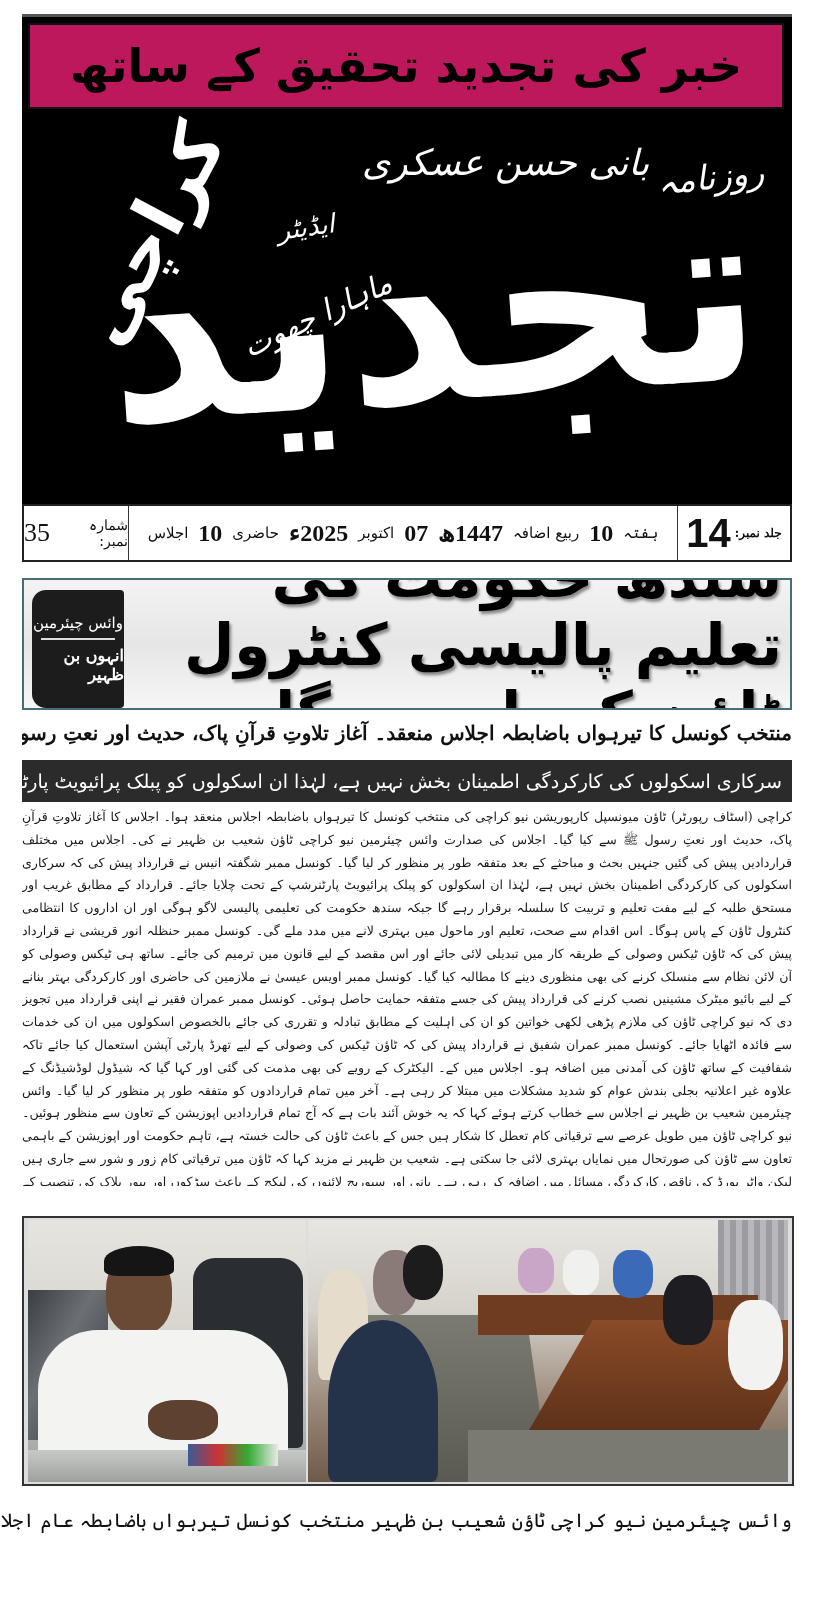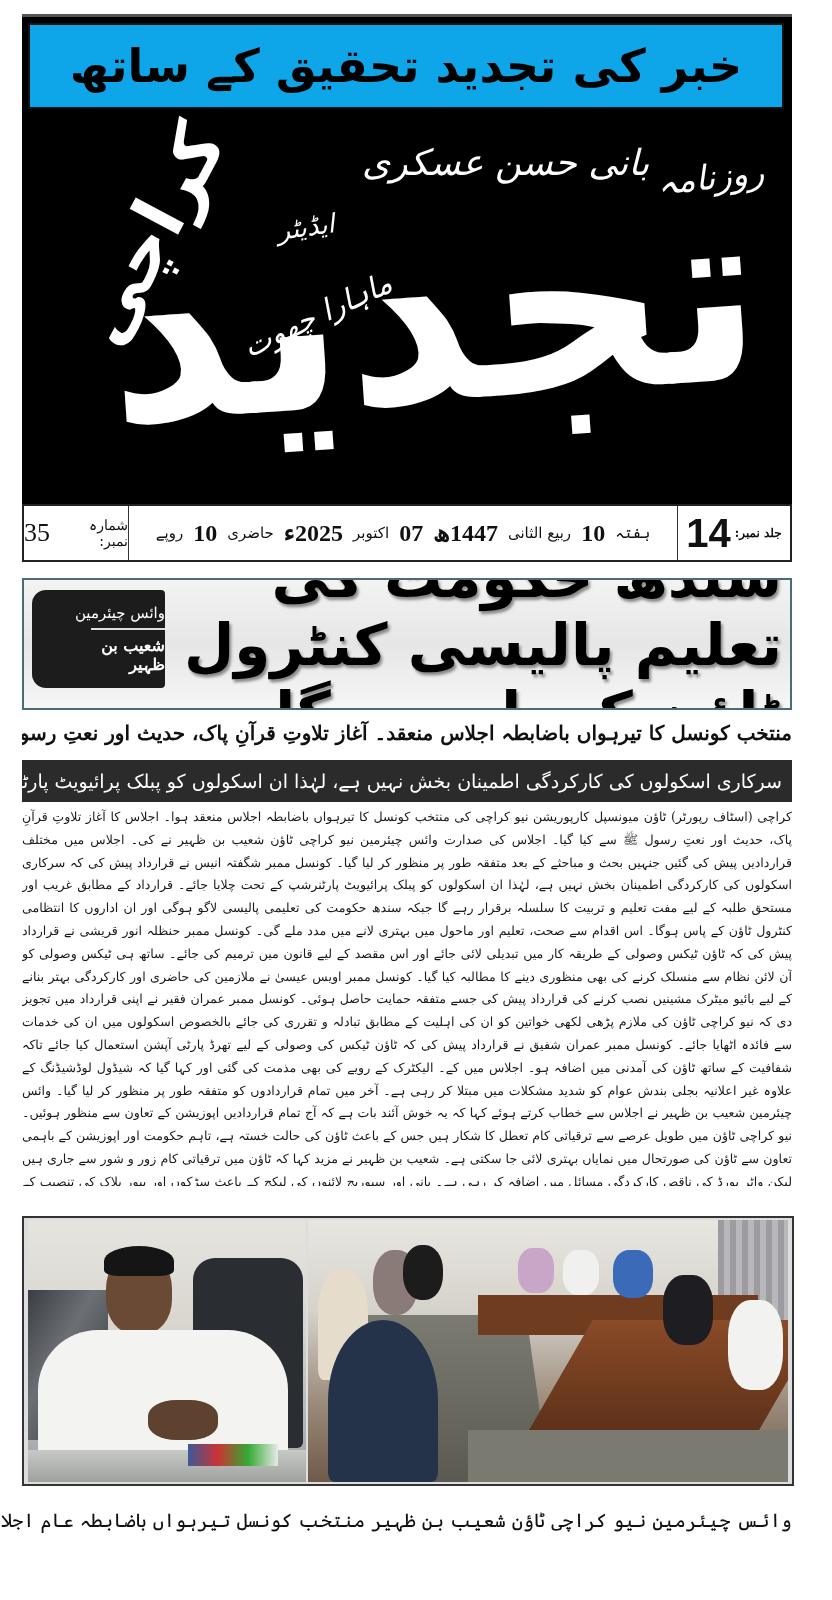--- a/index.html
+++ b/index.html
@@ -8,21 +8,21 @@
     font-family: "DejaVu Sans", sans-serif; color: #111;
   }
 
   
   #masthead {
     position: absolute; left: 22px; top: 14px; width: 770px; height: 488px;
     background: #000; border-top: 3px solid #555;
   }
   #slogan-box {
     position: absolute; left: 6px; top: 6px; width: 756px; height: 86px;
-    background: #0ea5e9; border: 2px solid #111; box-sizing: border-box;
+    background: #be185d; border: 2px solid #111; box-sizing: border-box;
     display: flex; align-items: center; justify-content: center;
     font-family: "DejaVu Sans", sans-serif; font-weight: bold; font-size: 46px; color: #000;
     direction: rtl; letter-spacing: 1px;
   }
   .mast-white { position: absolute; color: #fff; font-family: "DejaVu Serif", serif; direction: rtl; }
   #daily-label { right: 28px; top: 140px; font-size: 34px; font-style: italic; transform: rotate(-6deg); }
   #founder-label { left: 340px; top: 125px; font-size: 36px; font-style: italic; }
   #editor-title { left: 255px; top: 195px; font-size: 26px; font-style: italic; transform: rotate(-8deg); }
   #editor-name { left: 215px; top: 280px; font-size: 30px; font-style: italic; transform: rotate(-25deg); transform-origin: center; }
   #paper-name {
@@ -54,23 +54,23 @@
     background: linear-gradient(180deg, #f3f3f3 0%, #e6e6e6 50%, #f6f6f6 100%);
     overflow: hidden;
   }
   #headline-text {
     position: absolute; right: 8px; top: 6px; height: 118px; left: 108px;
     display: flex; align-items: center; justify-content: center;
     font-family: "DejaVu Sans", sans-serif; font-weight: bold; font-size: 58px; color: #000;
     direction: rtl; text-shadow: 2px 3px 3px #888; letter-spacing: -1px;
   }
   #vc-badge {
-    position: absolute; left: 8px; top: 10px; width: 92px; height: 98px;
+    position: absolute; left: 8px; top: 10px; width: 92px; height: 118px;
     background: #1c1c1c; border-radius: 14px 4px 4px 14px;
-    display: flex; flex-direction: column; align-items: flex-end; justify-content: center; color: #fff; padding-left: 41px;
+    display: flex; flex-direction: column; align-items: center; justify-content: center; color: #fff;
   }
   #vc-title { font-size: 15px; font-family: "DejaVu Serif", serif; direction: rtl; padding-bottom: 6px; }
   #vc-divider { width: 80%; height: 2px; background: #ddd; }
   #vc-name { font-size: 16px; font-weight: bold; font-family: "DejaVu Serif", serif; direction: rtl; padding-top: 6px; }
 
   
   #subhead-1 {
     position: absolute; left: 22px; top: 714px; width: 770px; height: 38px;
     font-family: "DejaVu Serif", serif; font-size: 20px; font-weight: bold;
     direction: rtl; text-align: right; white-space: nowrap; overflow: hidden; line-height: 38px;
@@ -129,41 +129,41 @@
 </div>
 
 <div id="issue-bar">
   <div id="volume-cell">
     <span id="volume-label">جلد نمبر:</span>
     <span id="volume-value">14</span>
   </div>
   <div id="date-cell">
     <span class="sm">ہفتہ</span>
     <span>10</span>
-    <span class="sm">ربیع الثانی</span>
+    <span class="sm">ربیع اضافہ</span>
     <span>1447ھ</span>
     <span>07</span>
     <span class="sm">اکتوبر</span>
     <span>2025ء</span>
     <span class="sm">حاضری</span>
     <span>10</span>
-    <span class="sm">روپے</span>
+    <span class="sm">اجلاس</span>
   </div>
   <div id="issue-cell">
     <span id="issue-label">شمارہ نمبر:</span>
     <span id="issue-value">35</span>
   </div>
 </div>
 
 <div id="headline-box">
   <div id="headline-text">سندھ حکومت کی تعلیم پالیسی کنٹرول ٹاؤن کے پاس ہوگا</div>
   <div id="vc-badge">
     <div id="vc-title">وائس چیئرمین</div>
     <div id="vc-divider"></div>
-    <div id="vc-name">شعیب بن ظہیر</div>
+    <div id="vc-name">انہوں بن ظہیر</div>
   </div>
 </div>
 
 <div id="subhead-1">منتخب کونسل کا تیرہواں باضابطہ اجلاس منعقد۔ آغاز تلاوتِ قرآنِ پاک، حدیث اور نعتِ رسول ﷺ سے کیا گیا</div>
 <div id="subhead-2">سرکاری اسکولوں کی کارکردگی اطمینان بخش نہیں ہے، لہٰذا ان اسکولوں کو پبلک پرائیویٹ پارٹنرشپ کے تحت چلایا جائے، قرارداد</div>
 
 <div id="article-body">کراچی (اسٹاف رپورٹر) ٹاؤن میونسپل کارپوریشن نیو کراچی کی منتخب کونسل کا تیرہواں باضابطہ اجلاس منعقد ہوا۔ اجلاس کا آغاز تلاوتِ قرآنِ پاک، حدیث اور نعتِ رسول ﷺ سے کیا گیا۔ اجلاس کی صدارت وائس چیئرمین نیو کراچی ٹاؤن شعیب بن ظہیر نے کی۔ اجلاس میں مختلف قراردادیں پیش کی گئیں جنہیں بحث و مباحثے کے بعد متفقہ طور پر منظور کر لیا گیا۔ کونسل ممبر شگفتہ انیس نے قرارداد پیش کی کہ سرکاری اسکولوں کی کارکردگی اطمینان بخش نہیں ہے، لہٰذا ان اسکولوں کو پبلک پرائیویٹ پارٹنرشپ کے تحت چلایا جائے۔ قرارداد کے مطابق غریب اور مستحق طلبہ کے لیے مفت تعلیم و تربیت کا سلسلہ برقرار رہے گا جبکہ سندھ حکومت کی تعلیمی پالیسی لاگو ہوگی اور ان اداروں کا انتظامی کنٹرول ٹاؤن کے پاس ہوگا۔ اس اقدام سے صحت، تعلیم اور ماحول میں بہتری لانے میں مدد ملے گی۔ کونسل ممبر حنظلہ انور قریشی نے قرارداد پیش کی کہ ٹاؤن ٹیکس وصولی کے طریقہ کار میں تبدیلی لائی جائے اور اس مقصد کے لیے قانون میں ترمیم کی جائے۔ ساتھ ہی ٹیکس وصولی کو آن لائن نظام سے منسلک کرنے کی بھی منظوری دینے کا مطالبہ کیا گیا۔ کونسل ممبر اویس عیسیٰ نے ملازمین کی حاضری اور کارکردگی بہتر بنانے کے لیے بائیو میٹرک مشینیں نصب کرنے کی قرارداد پیش کی جسے متفقہ حمایت حاصل ہوئی۔ کونسل ممبر عمران فقیر نے اپنی قرارداد میں تجویز دی کہ نیو کراچی ٹاؤن کی ملازم پڑھی لکھی خواتین کو ان کی اہلیت کے مطابق تبادلہ و تقرری کی جائے بالخصوص اسکولوں میں ان کی خدمات سے فائدہ اٹھایا جائے۔ کونسل ممبر عمران شفیق نے قرارداد پیش کی کہ ٹاؤن ٹیکس کی وصولی کے لیے تھرڈ پارٹی آپشن استعمال کیا جائے تاکہ شفافیت کے ساتھ ٹاؤن کی آمدنی میں اضافہ ہو۔ اجلاس میں کے۔ الیکٹرک کے رویے کی بھی مذمت کی گئی اور کہا گیا کہ شیڈول لوڈشیڈنگ کے علاوہ غیر اعلانیہ بجلی بندش عوام کو شدید مشکلات میں مبتلا کر رہی ہے۔ آخر میں تمام قراردادوں کو متفقہ طور پر منظور کر لیا گیا۔ وائس چیئرمین شعیب بن ظہیر نے اجلاس سے خطاب کرتے ہوئے کہا کہ یہ خوش آئند بات ہے کہ آج تمام قراردادیں اپوزیشن کے تعاون سے منظور ہوئیں۔ نیو کراچی ٹاؤن میں طویل عرصے سے ترقیاتی کام تعطل کا شکار ہیں جس کے باعث ٹاؤن کی حالت خستہ ہے، تاہم حکومت اور اپوزیشن کے باہمی تعاون سے ٹاؤن کی صورتحال میں نمایاں بہتری لائی جا سکتی ہے۔ شعیب بن ظہیر نے مزید کہا کہ ٹاؤن میں ترقیاتی کام زور و شور سے جاری ہیں لیکن واٹر بورڈ کی ناقص کارکردگی مسائل میں اضافہ کر رہی ہے۔ پانی اور سیوریج لائنوں کی لیکج کے باعث سڑکوں اور پیور بلاک کی تنصیب کے بعد بھی عوام کو مشکلات کا سامنا ہے۔ اس کے باوجود انہوں نے یقین دہانی کرائی کہ تمام پیور بلاکس کی تنصیب جو 600 گلیوں میں ہونی ہے 90 روز میں مکمل کر لی جائے گی۔</div>
 
 <div id="photo-frame">
   <div id="photo-left" title="وائس چیئرمین اجلاس سے خطاب کرتے ہوئے">

